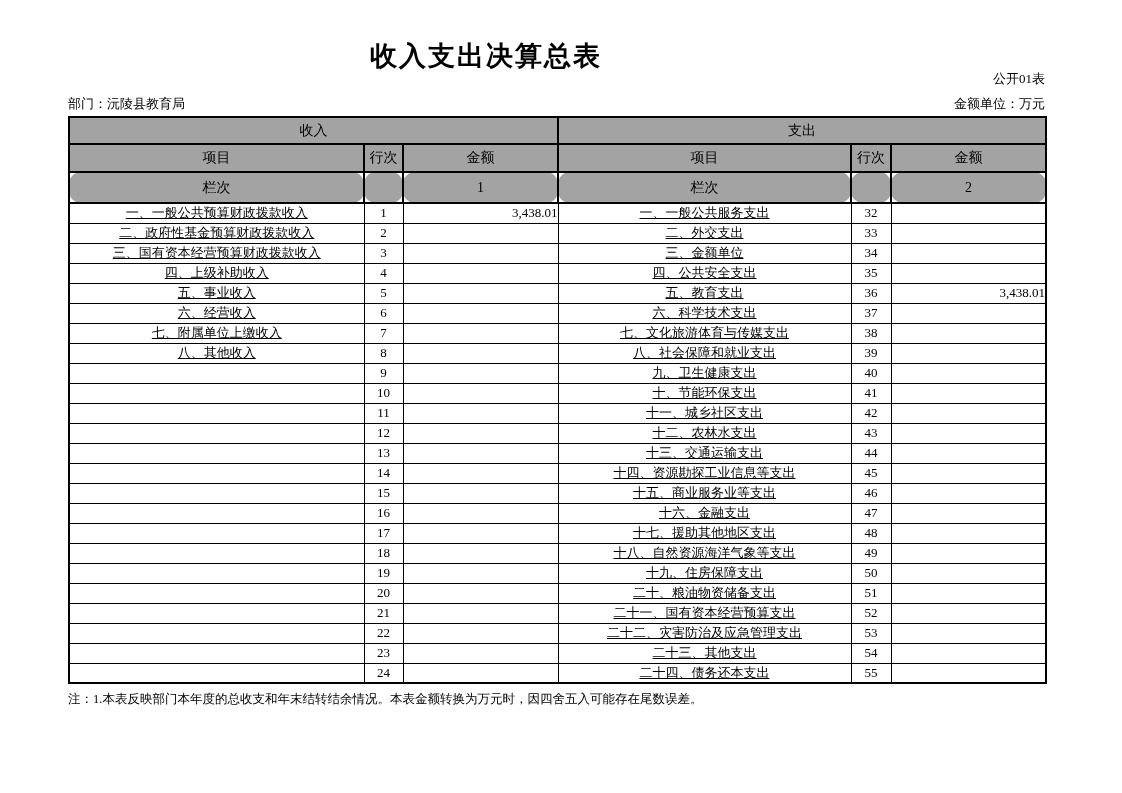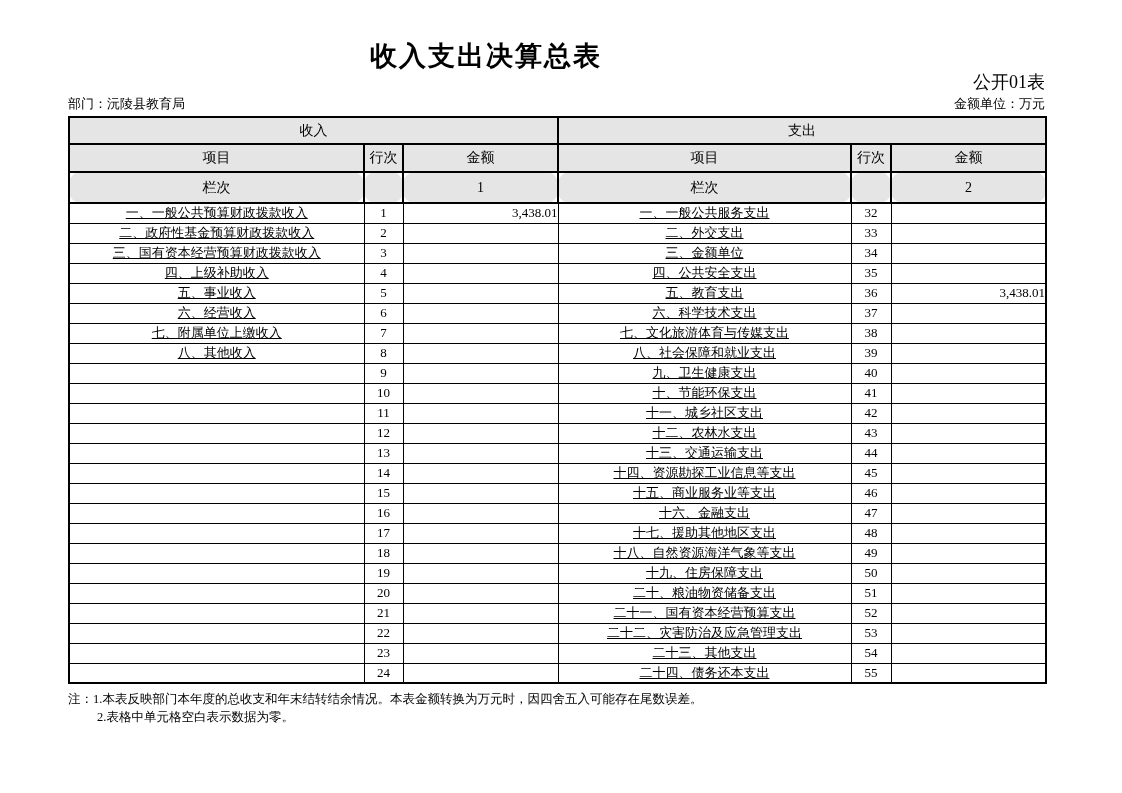--- a/index.html
+++ b/index.html
@@ -14,21 +14,21 @@
   }
   .page { position: relative; width: 1122px; height: 793px; }
 
   .title {
     position: absolute; top: 38px; left: 0; width: 972px;
     text-align: center; font-size: 27px; font-weight: bold;
     letter-spacing: 2px;
   }
   .table-code {
     position: absolute; top: 70px; left: 68px; width: 977px;
-    text-align: right; font-size: 18px;
+    text-align: right; font-size: 13px;
   }
   .meta-row {
     position: absolute; top: 95px; left: 68px; width: 977px;
     font-size: 13px;
   }
   .meta-row .dept { float: left; text-align: center; }
   .meta-row .unit { float: right; }
 
   table.summary {
     position: absolute; top: 116px; left: 68px;
@@ -37,21 +37,21 @@
   }
   table.summary td {
     border: 1px solid #000;
     font-size: 13px;
     overflow: hidden; white-space: nowrap;
     padding: 0;
     height: 20px;
     line-height: 18px;
   }
   tr.hdr td {
-    background: #e5e5e5;
+    background: #a3a3a3;
     border-width: 2px;
     text-align: center;
     font-size: 14px;
   }
   tr.hdr1 td { height: 27px; }
   tr.hdr2 td { height: 28px; }
   tr.hdr3 td { height: 31px; border-radius: 12px; }
   td.item   { text-align: center;  padding-left: 3px; text-decoration: underline; }
   td.rowno  { text-align: center; }
   td.amount { text-align: right; padding-right: 3px; }
@@ -297,16 +297,15 @@
           <td class="amount"></td>
           <td class="item mid">二十四、债务还本支出</td>
           <td class="rowno">55</td>
           <td class="amount"></td>
         </tr>
       </tbody>
   </table>
 
   <div class="notes">
     <div class="n1">注：1.本表反映部门本年度的总收支和年末结转结余情况。本表金额转换为万元时，因四舍五入可能存在尾数误差。</div>
-    <div class="n2">2.表格中单元格空白表示数据为零。</div>
   </div>
 
 </div>
 
 </body></html>

